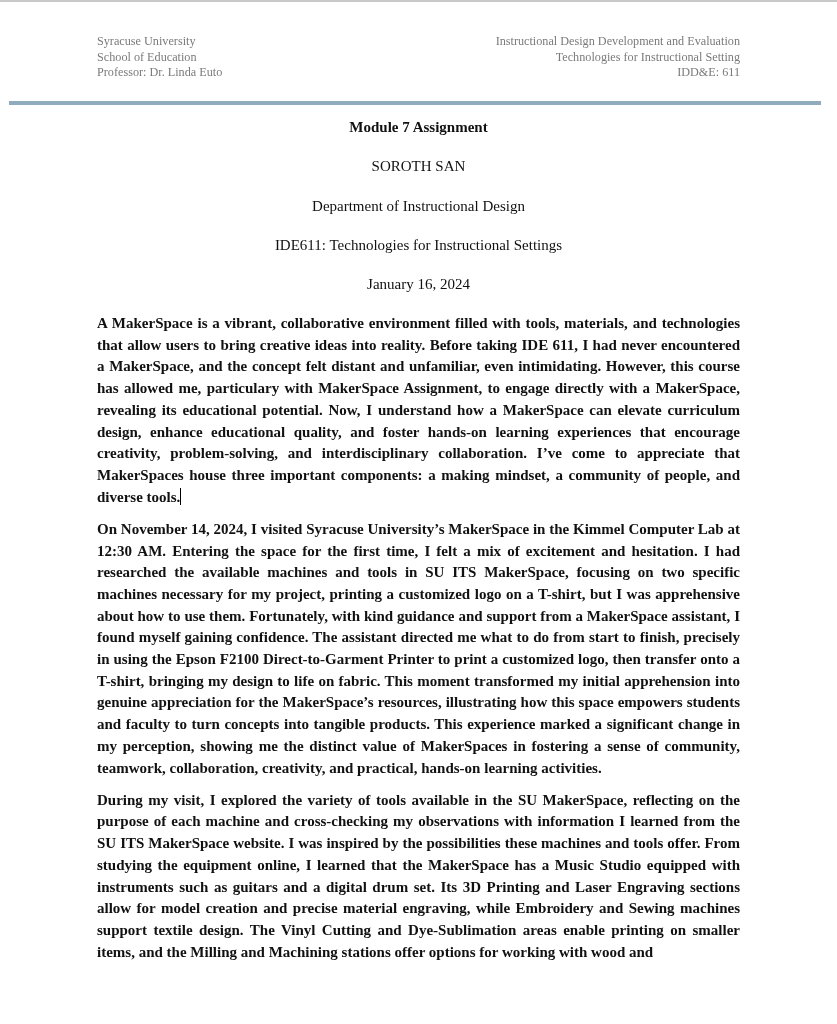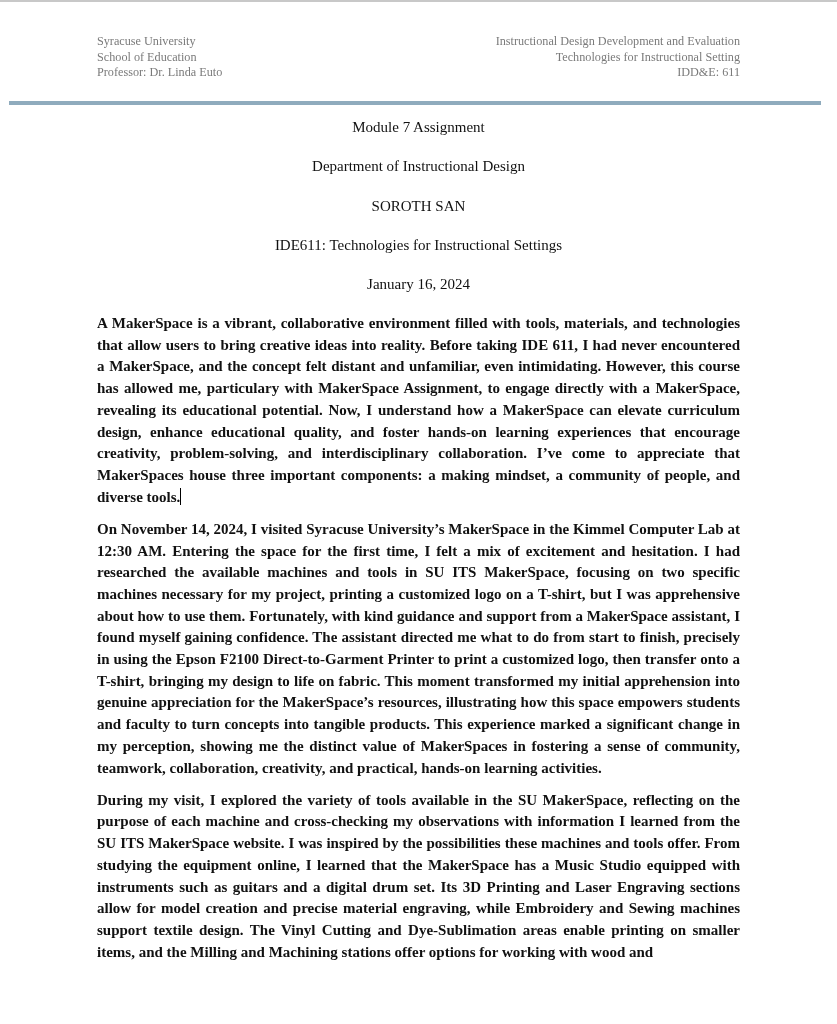--- a/index.html
+++ b/index.html
@@ -58,21 +58,21 @@
       width: 643px;
       text-align: center;
       font-size: 15px;
     }
     .title-line {
       display: block;
       height: 39.3px;
       line-height: 22px;
       white-space: nowrap;
     }
-    .title-bold { font-weight: normal; }
+    .title-bold { font-weight: bold; }
     .body-text {
       position: absolute;
       top: 313px;
       left: 97px;
       width: 643px;
       font-size: 15px;
       line-height: 21.7px;
       text-align: justify;
     }
     .para {
@@ -103,22 +103,22 @@
     <span class="header-line">Instructional Design Development and Evaluation</span>
     <span class="header-line">Technologies for Instructional Setting</span>
     <span class="header-line">IDD&amp;E: 611</span>
   </div>
 </div>
 
 <div class="header-rule"></div>
 
 <div class="title-block">
   <span class="title-line title-bold">Module 7 Assignment</span>
+  <span class="title-line">SOROTH SAN</span>
   <span class="title-line">Department of Instructional Design</span>
-  <span class="title-line">SOROTH SAN</span>
   <span class="title-line">IDE611: Technologies for Instructional Settings</span>
   <span class="title-line">January 16, 2024</span>
 </div>
 
 <div class="body-text">
   <p class="para"><span>A MakerSpace is a vibrant, collaborative environment filled with tools, materials, and technologies that allow users to bring creative ideas into reality. Before taking IDE 611, I had never encountered a MakerSpace, and the concept felt distant and unfamiliar, even intimidating. However, this course has allowed me, particulary with MakerSpace Assignment, to engage directly with a MakerSpace, revealing its educational potential. Now, I understand how a MakerSpace can elevate curriculum design, enhance educational quality, and foster hands-on learning experiences that encourage creativity, problem-solving, and interdisciplinary collaboration. I’ve come to appreciate that MakerSpaces house three important components: a making mindset, a community of people, and diverse tools.</span><span class="cursor"></span></p>
   <p class="para"><span>On November 14, 2024, I visited Syracuse University’s MakerSpace in the Kimmel Computer Lab at 12:30 AM. Entering the space for the first time, I felt a mix of excitement and hesitation. I had researched the available machines and tools in SU ITS MakerSpace, focusing on two specific machines necessary for my project, printing a customized logo on a T-shirt, but I was apprehensive about how to use them. Fortunately, with kind guidance and support from a MakerSpace assistant, I found myself gaining confidence. The assistant directed me what to do from start to finish, precisely in using the Epson F2100 Direct-to-Garment Printer to print a customized logo, then transfer onto a T-shirt, bringing my design to life on fabric. This moment transformed my initial apprehension into genuine appreciation for the MakerSpace’s resources, illustrating how this space empowers students and faculty to turn concepts into tangible products. This experience marked a significant change in my perception, showing me the distinct value of MakerSpaces in fostering a sense of community, teamwork, collaboration, creativity, and practical, hands-on learning activities.</span></p>
   <p class="para"><span>During my visit, I explored the variety of tools available in the SU MakerSpace, reflecting on the purpose of each machine and cross-checking my observations with information I learned from the SU ITS MakerSpace website. I was inspired by the possibilities these machines and tools offer. From studying the equipment online, I learned that the MakerSpace has a Music Studio equipped with instruments such as guitars and a digital drum set. Its 3D Printing and Laser Engraving sections allow for model creation and precise material engraving, while Embroidery and Sewing machines support textile design. The Vinyl Cutting and Dye-Sublimation areas enable printing on smaller items, and the Milling and Machining stations offer options for working with wood and</span></p>
 </div>
 

